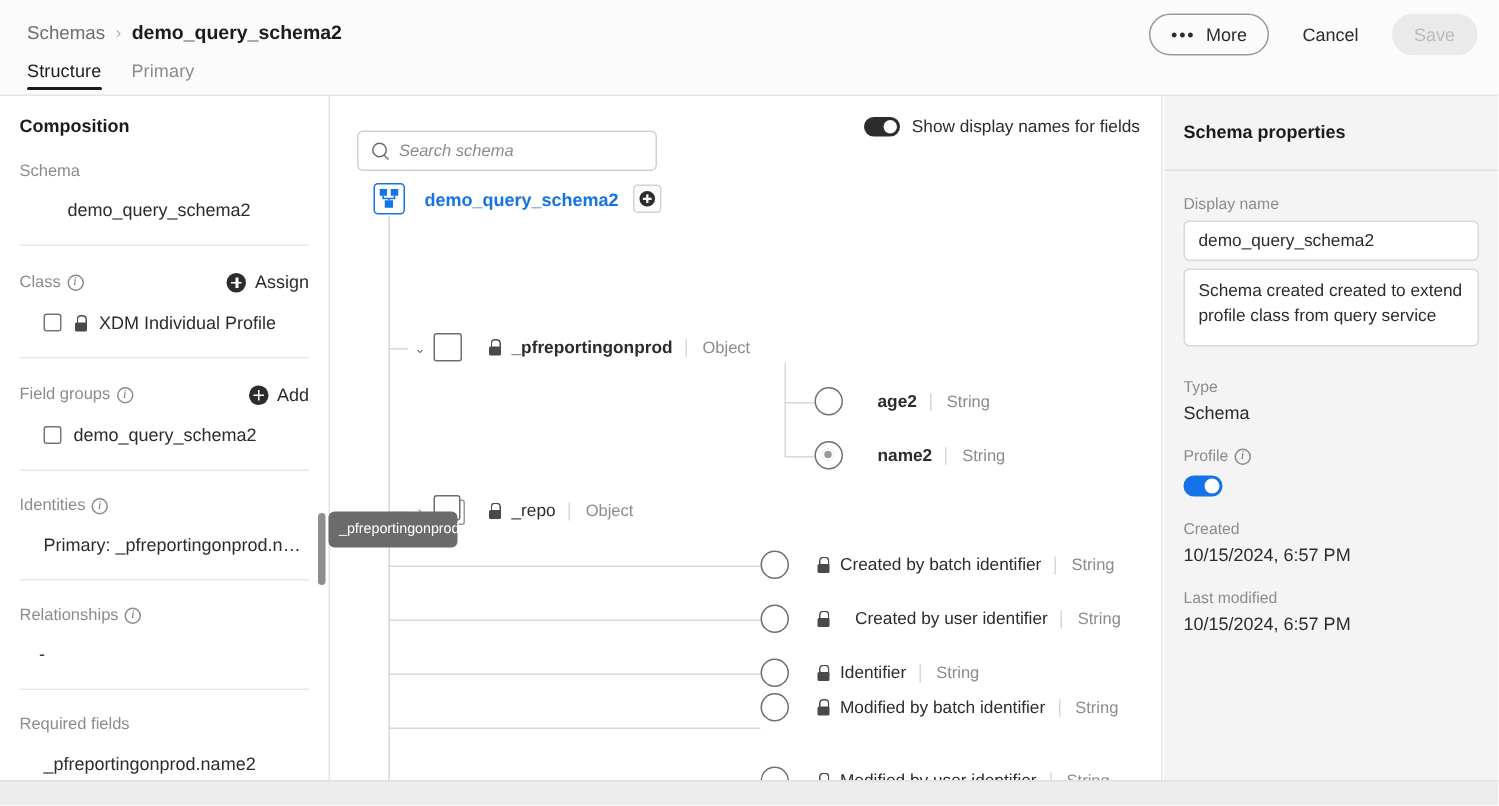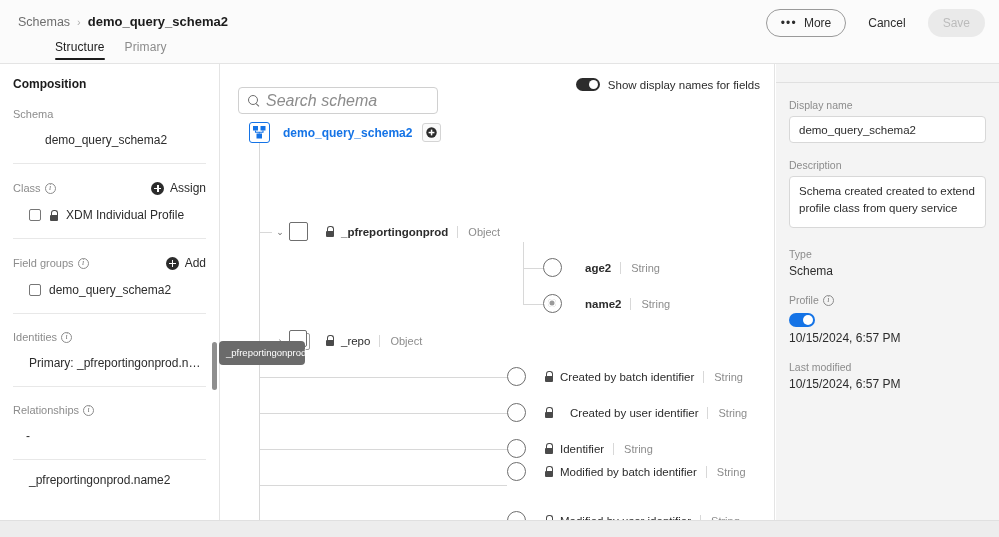--- a/index.html
+++ b/index.html
@@ -20,21 +20,21 @@
   }
   .breadcrumb {
     position:absolute; left:18px; top:14px;
     display:flex; align-items:center; gap:7px;
     font-size:12.5px;
   }
   .crumb-link { color:#6e6e6e; cursor:pointer; }
   .crumb-sep { color:#b0b0b0; font-size:11px; }
   .crumb-current { color:#1b1b1b; font-weight:bold; font-size:13px; }
 
-  .tabs { position:absolute; left:18px; top:40px; display:flex; gap:20px;margin-left:37px; }
+  .tabs { position:absolute; left:18px; top:40px; display:flex; gap:20px; }
   .tab {
     font-size:12px; color:#8c8c8c; padding-bottom:6px; cursor:pointer;
     position:relative; letter-spacing:.1px;
   }
   .tab.active { color:#1b1b1b; }
   .tab.active::after {
     content:""; position:absolute; left:0; right:0; bottom:0;
     height:2px; background:#1b1b1b; border-radius:1px;
   }
 
@@ -120,21 +120,21 @@
   .mag { width:11px; height:11px; position:relative; flex:none; }
   .mag::before {
     content:""; position:absolute; left:0; top:0; width:8px; height:8px;
     border:1.4px solid #6e6e6e; border-radius:50%;
   }
   .mag::after {
     content:""; position:absolute; left:7.5px; top:7.5px; width:4px; height:1.4px;
     background:#6e6e6e; transform:rotate(45deg); transform-origin:left center;
   }
   .search-input {
-    border:none; outline:none; font-size:16px; font-style:italic;
+    border:none; outline:none; font-size:11px; font-style:italic;
     color:#6e6e6e; background:transparent; width:100%;
     font-family:"Liberation Sans", sans-serif;
   }
   .search-input::placeholder { color:#8c8c8c; font-style:italic; }
 
   .toggle-row {
     position:absolute; right:14px; top:14px; display:flex; align-items:center; gap:8px;
   }
   .switch {
     width:24px; height:13px; border-radius:7px; background:#2c2c2c;
@@ -332,20 +332,23 @@
         <span class="lp-label">
           <span>Relationships</span>
           <span class="info-i">i</span>
         </span>
       </div>
       <div class="lp-dash">-</div>
     </div>
     <div class="divider"></div>
 
     <div class="lp-section">
+      <div class="lp-head">
+        <span class="lp-label">Required fields</span>
+      </div>
       <div class="lp-value">_pfreportingonprod.name2</div>
     </div>
 
     <div class="lp-scrollbar"></div>
   </div>
 
   <div class="center-panel">
 
     <div class="search-box">
       <span class="mag"></span>
@@ -456,40 +459,41 @@
       <span class="lock" style="margin-left:18px;"></span>
       <span class="node-label" style="margin-left:7px;">Modified by user identifier</span>
       <span class="node-type">String</span>
     </div>
 
   </div>
 
   <div class="tooltip">_pfreportingonprod.name2</div>
 
   <div class="right-panel">
+    <div class="rp-title">Schema properties</div>
     <div class="rp-divider"></div>
     <div class="rp-body">
 
       <div class="rp-label">Display name</div>
       <input class="rp-input" type="text" value="demo_query_schema2" style="">
 
-      <div class="rp-label">Description</div>
       <textarea class="rp-textarea" style="">Schema created created to extend profile class from query service</textarea>
 
       <div class="rp-label">Type</div>
       <div class="rp-static">Schema</div>
 
       <div class="rp-label">
         <span>Profile</span>
         <span class="info-i">i</span>
       </div>
       <div class="rp-switch">
         <span class="knob"></span>
       </div>
 
+      <div class="rp-label">Created</div>
       <div class="rp-static">10/15/2024, 6:57 PM</div>
 
       <div class="rp-label">Last modified</div>
       <div class="rp-static">10/15/2024, 6:57 PM</div>
     </div>
   </div>
 
   <div class="bottom-bar"></div>
 
 </div>

